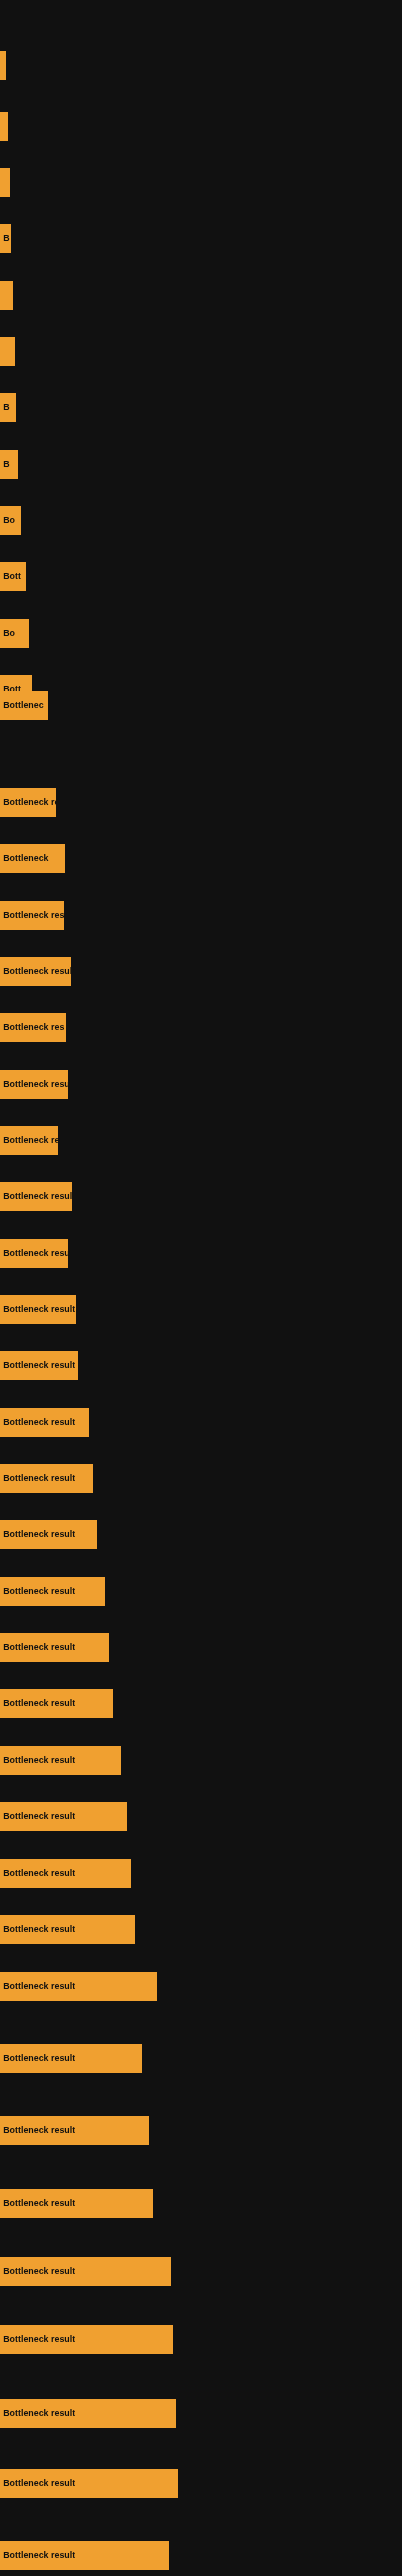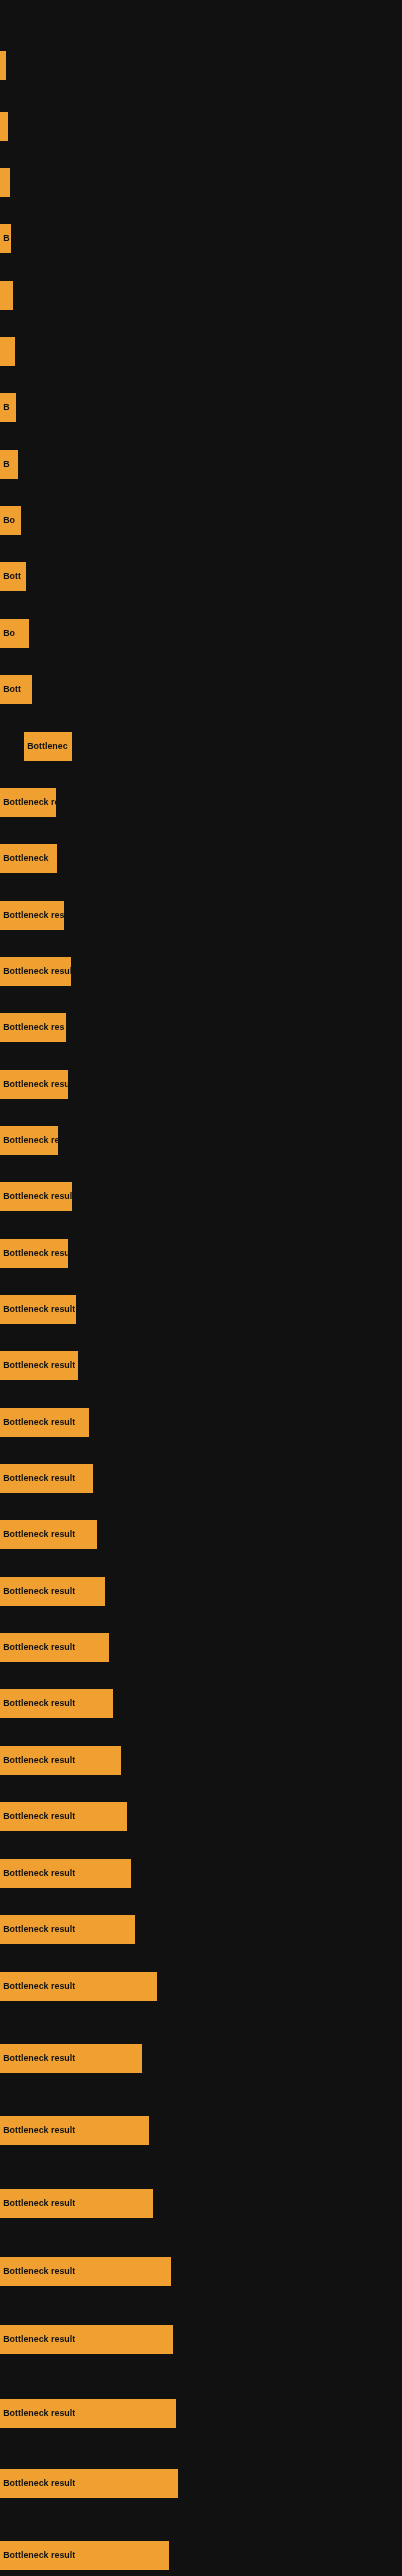--- a/index.html
+++ b/index.html
@@ -106,32 +106,32 @@
     <div class="bar-item" style="top: 612px;">
       <div class="bar-fill" style="width: 29px;">
         <span class="bar-label">Bo</span>
       </div>
     </div>
     <div class="bar-item" style="top: 668px;">
       <div class="bar-fill" style="width: 32px;">
         <span class="bar-label">Bott</span>
       </div>
     </div>
-    <div class="bar-item" style="top: 725px; padding-left: 24px;">
+    <div class="bar-item" style="top: 684px;">
       <div class="bar-fill" style="width: 48px;">
         <span class="bar-label">Bottlenec</span>
       </div>
     </div>
     <div class="bar-item" style="top: 781px;">
       <div class="bar-fill" style="width: 56px;">
         <span class="bar-label">Bottleneck re</span>
       </div>
     </div>
     <div class="bar-item" style="top: 837px;">
-      <div class="bar-fill" style="width: 57px;">
+      <div class="bar-fill" style="width: 65px;">
         <span class="bar-label">Bottleneck</span>
       </div>
     </div>
     <div class="bar-item" style="top: 894px;">
       <div class="bar-fill" style="width: 64px;">
         <span class="bar-label">Bottleneck res</span>
       </div>
     </div>
     <div class="bar-item" style="top: 950px;">
       <div class="bar-fill" style="width: 71px;">

